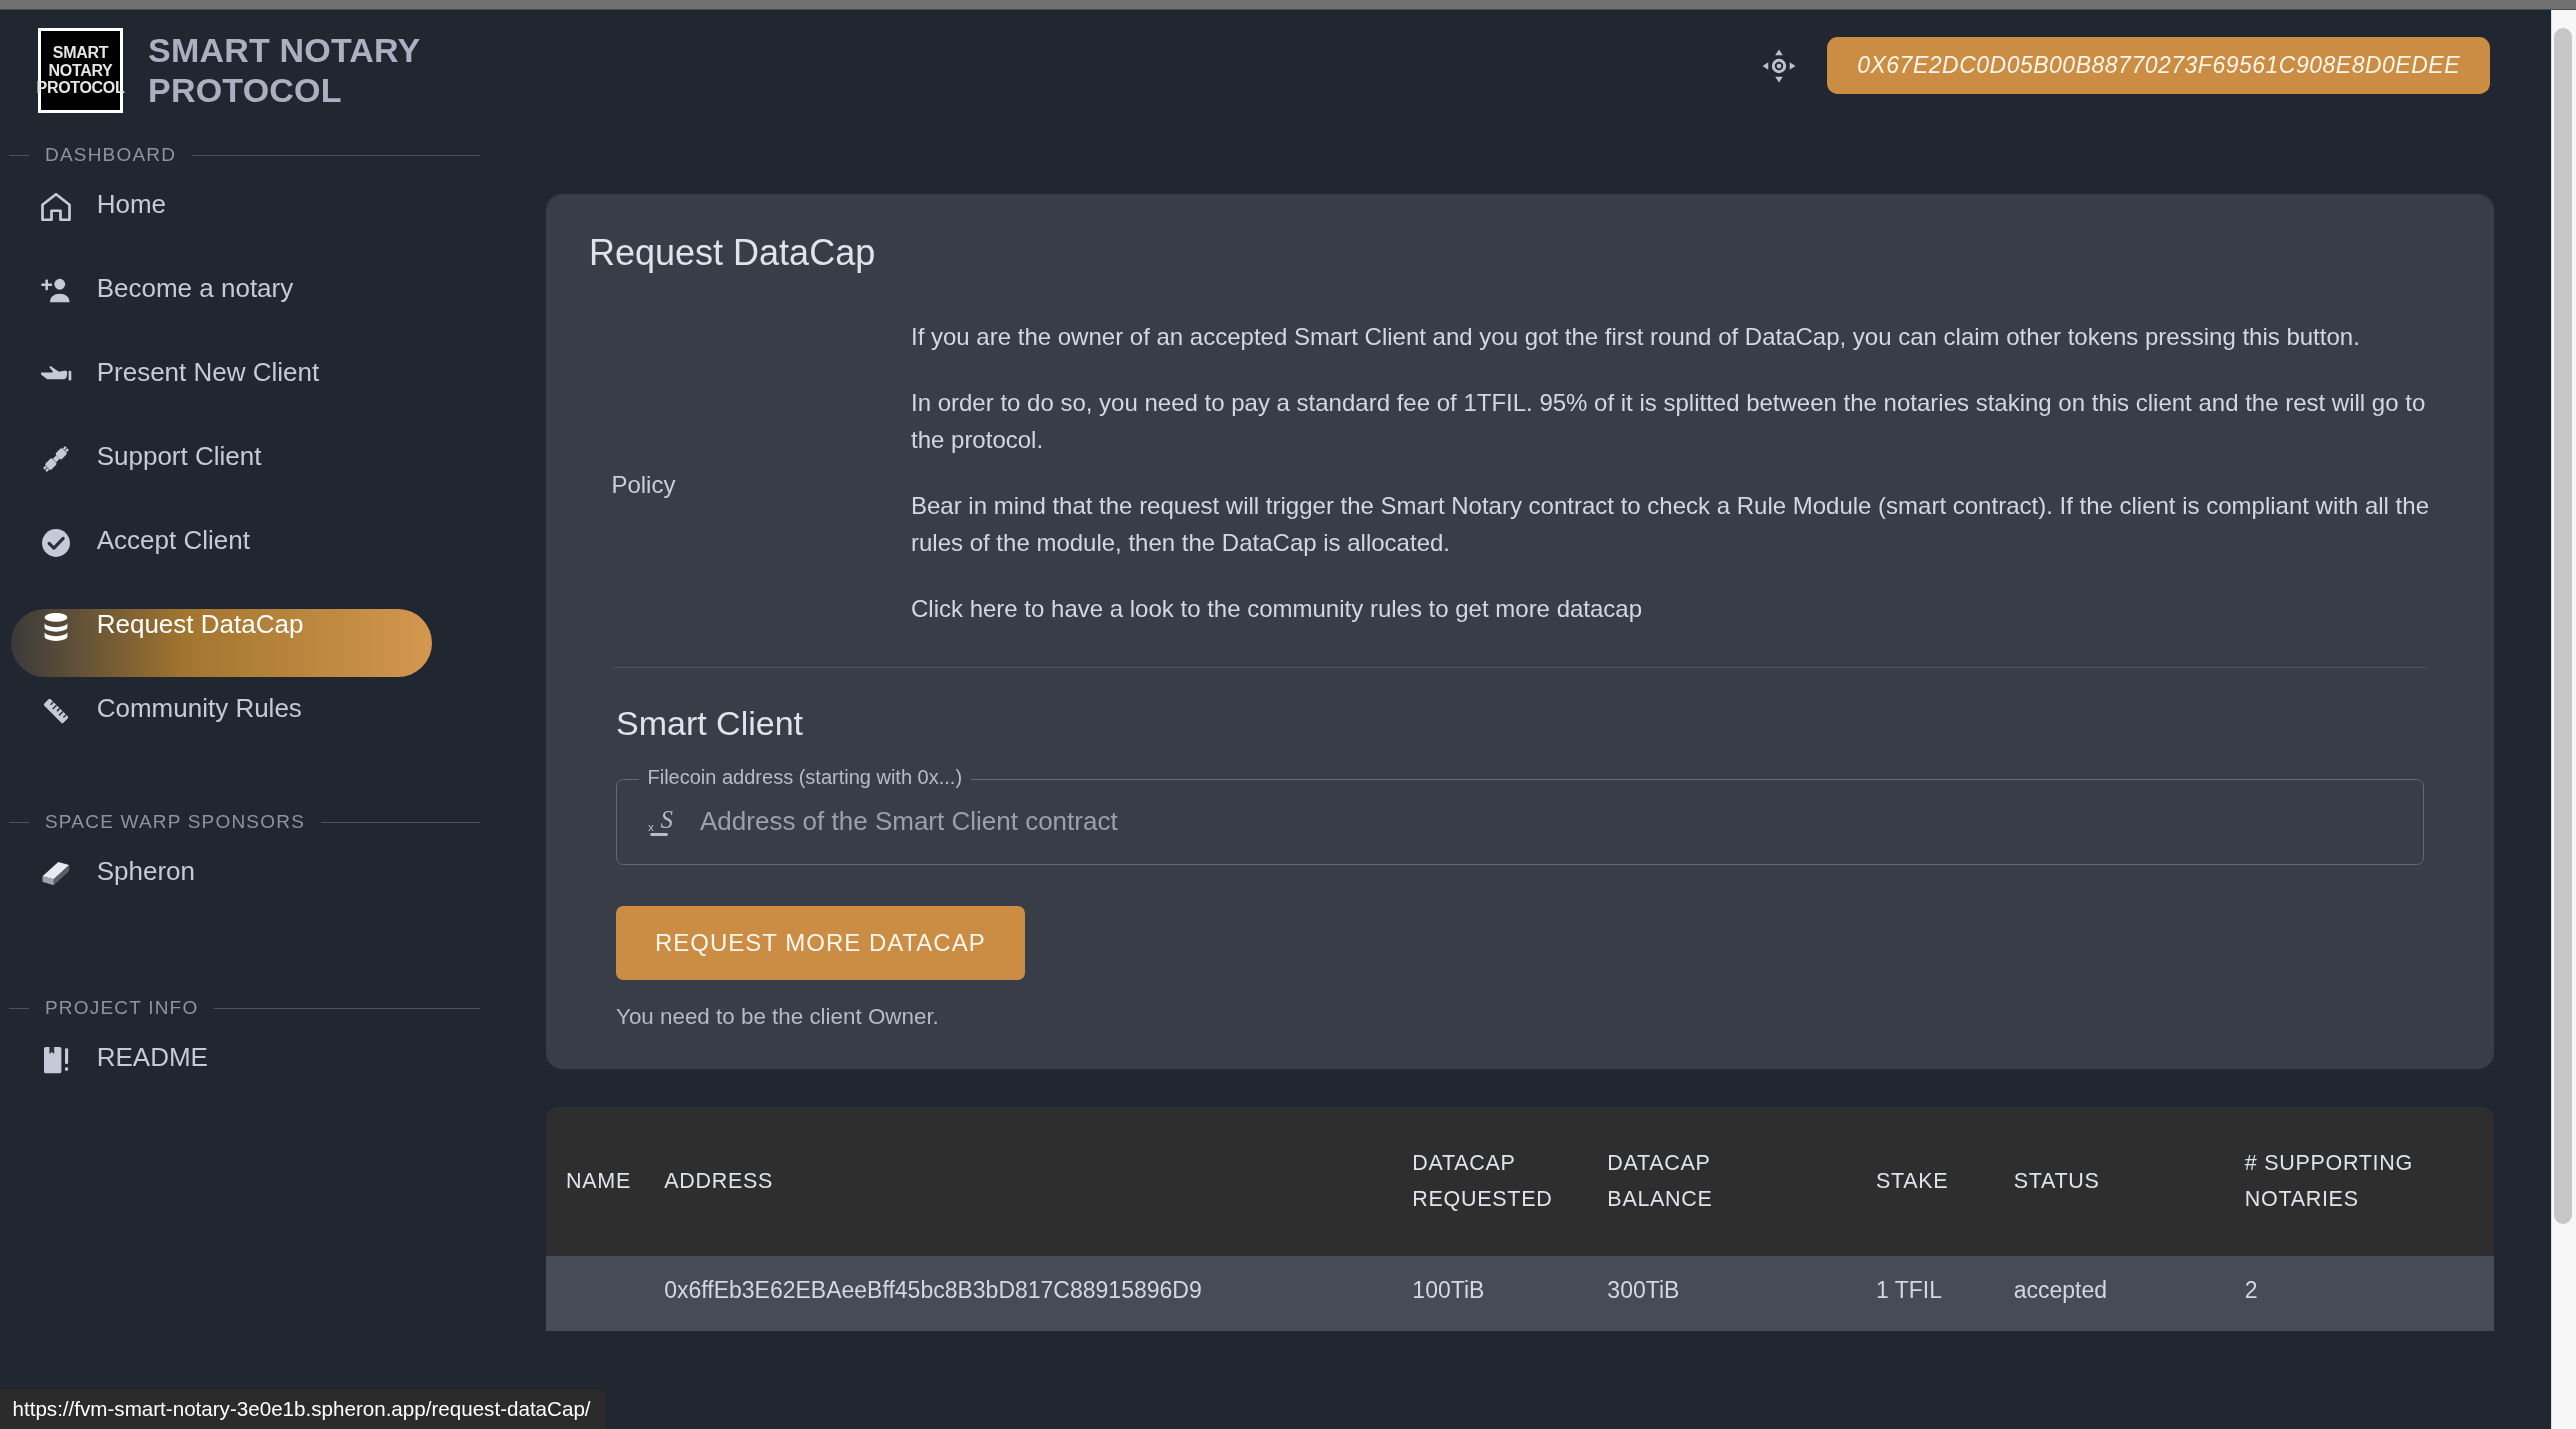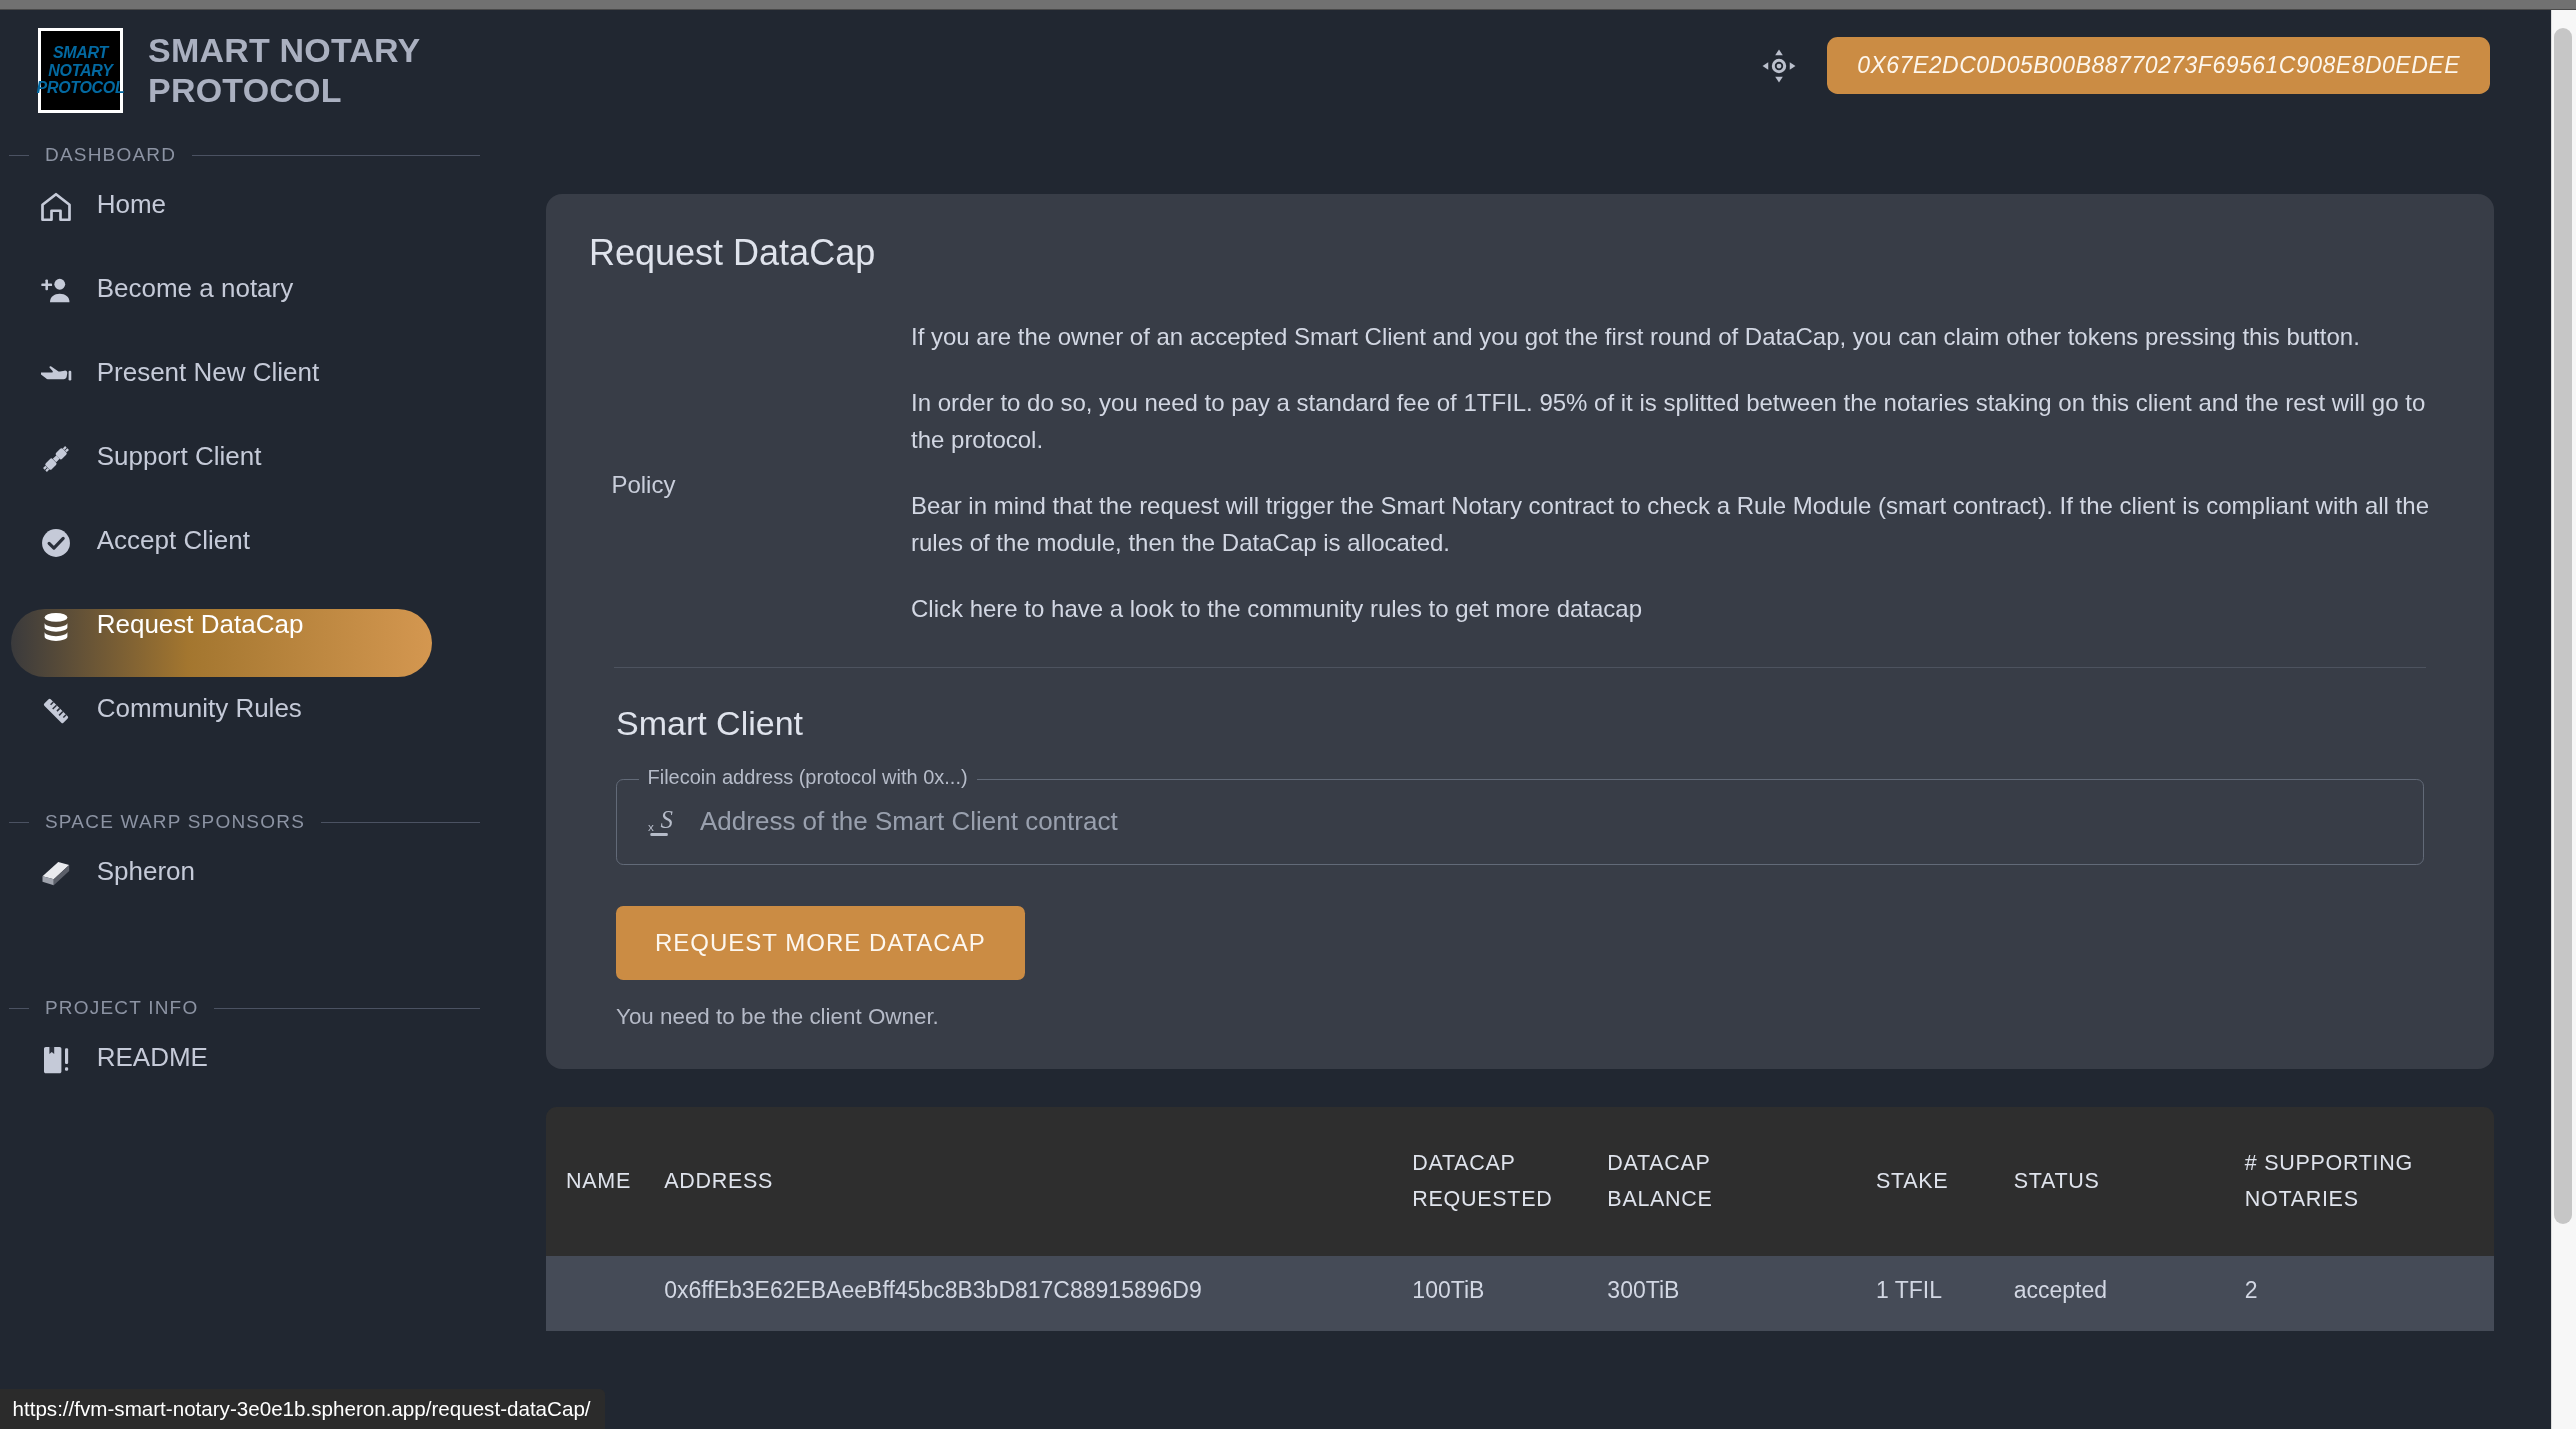--- a/index.html
+++ b/index.html
@@ -29,22 +29,22 @@
     display: flex; align-items: center; gap: 25px;
   }
   .logo-box {
     width: 85px; height: 85px;
     background: #000; border: 3.6px solid #ffffff;
     display: flex; flex-direction: column;
     align-items: center; justify-content: center;
     line-height: 1.12;
   }
   .logo-box span {
-    color: #0369a1; font-weight: bold; font-size: 16px;
-    letter-spacing: -0.3px; display: block; text-align: center; font-style: italic;
+    color: #e5e5e5; font-weight: bold; font-size: 16px;
+    letter-spacing: -0.3px; display: block; text-align: center;
   }
   .brand-title {
     color: #aab0c0; font-size: 34px; font-weight: bold;
     line-height: 1.15; max-width: 296px; letter-spacing: 0.2px;
   }
   .header-right {
     position: absolute; right: 36px; top: 27px;
     display: flex; align-items: center; gap: 29px; font-style: italic;
   }
   .theme-icon { width: 38px; height: 38px; opacity: 0.92; cursor: pointer; }
@@ -369,21 +369,21 @@
           <p>Click here to have a look to the community rules to get more datacap</p>
         </div>
       </div>
 
       <div class="divider"></div>
 
       <div class="form-wrap">
         <div class="form-title">Smart Client</div>
 
         <div class="field">
-          <span class="field-legend">Filecoin address (protocol with 0x...)</span>
+          <span class="field-legend">Filecoin address (starting with 0x...)</span>
           <span class="field-icon">
             <svg viewBox="0 0 24 26" width="36" height="38">
               <text x="11" y="17" font-family="Liberation Serif, serif" font-size="17" font-style="italic" fill="#b6bcc9">S</text>
               <text x="2.5" y="19" font-family="Liberation Sans, sans-serif" font-size="8" fill="#b6bcc9">x</text>
               <rect x="4" y="20.5" width="12" height="2" rx="0.8" fill="#b6bcc9"></rect>
             </svg>
           </span>
           <input class="field-input" type="text" placeholder="Address of the Smart Client contract" style="">
         </div>
 

